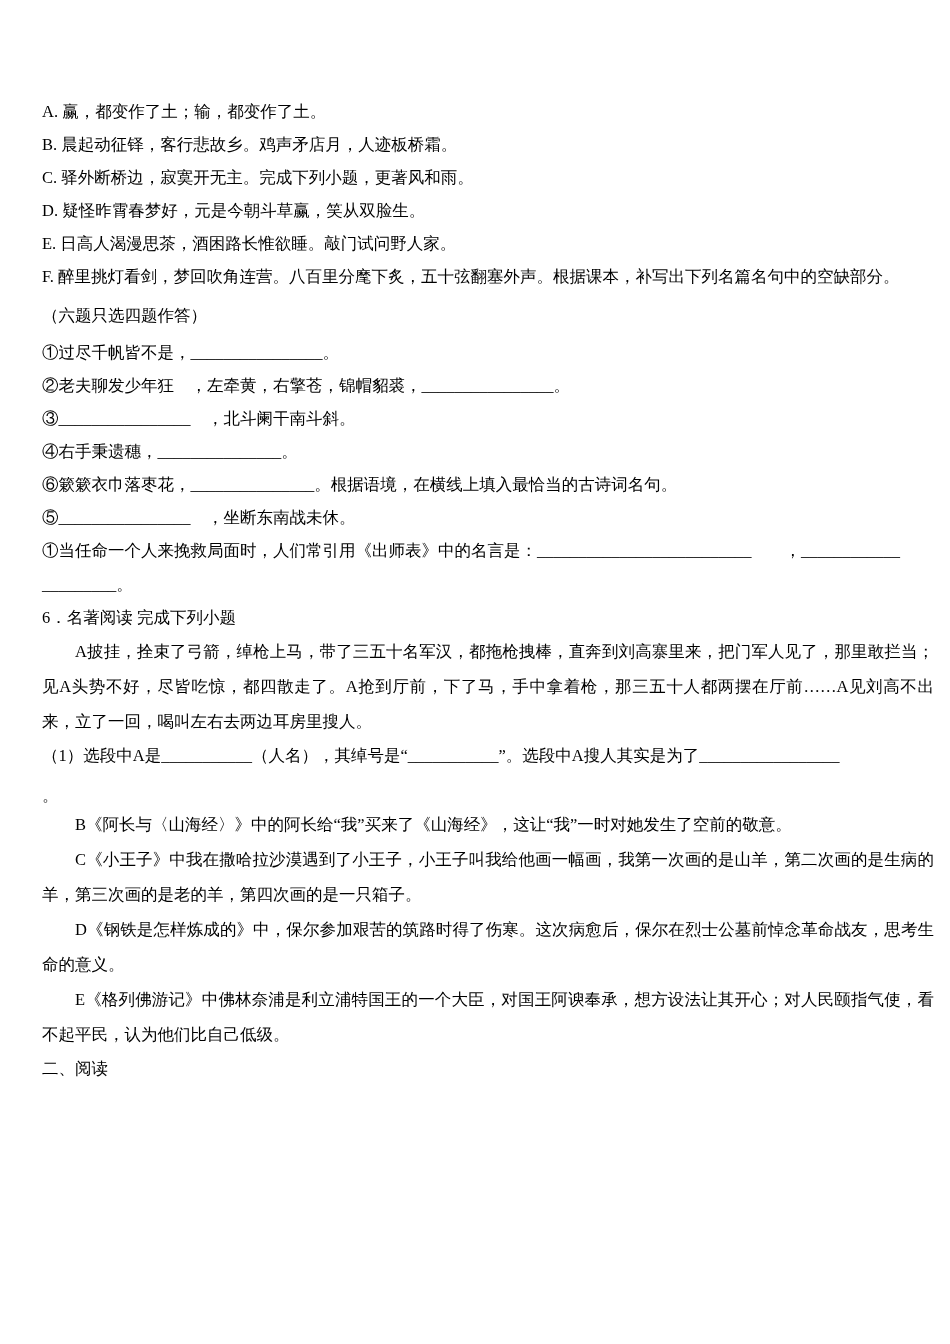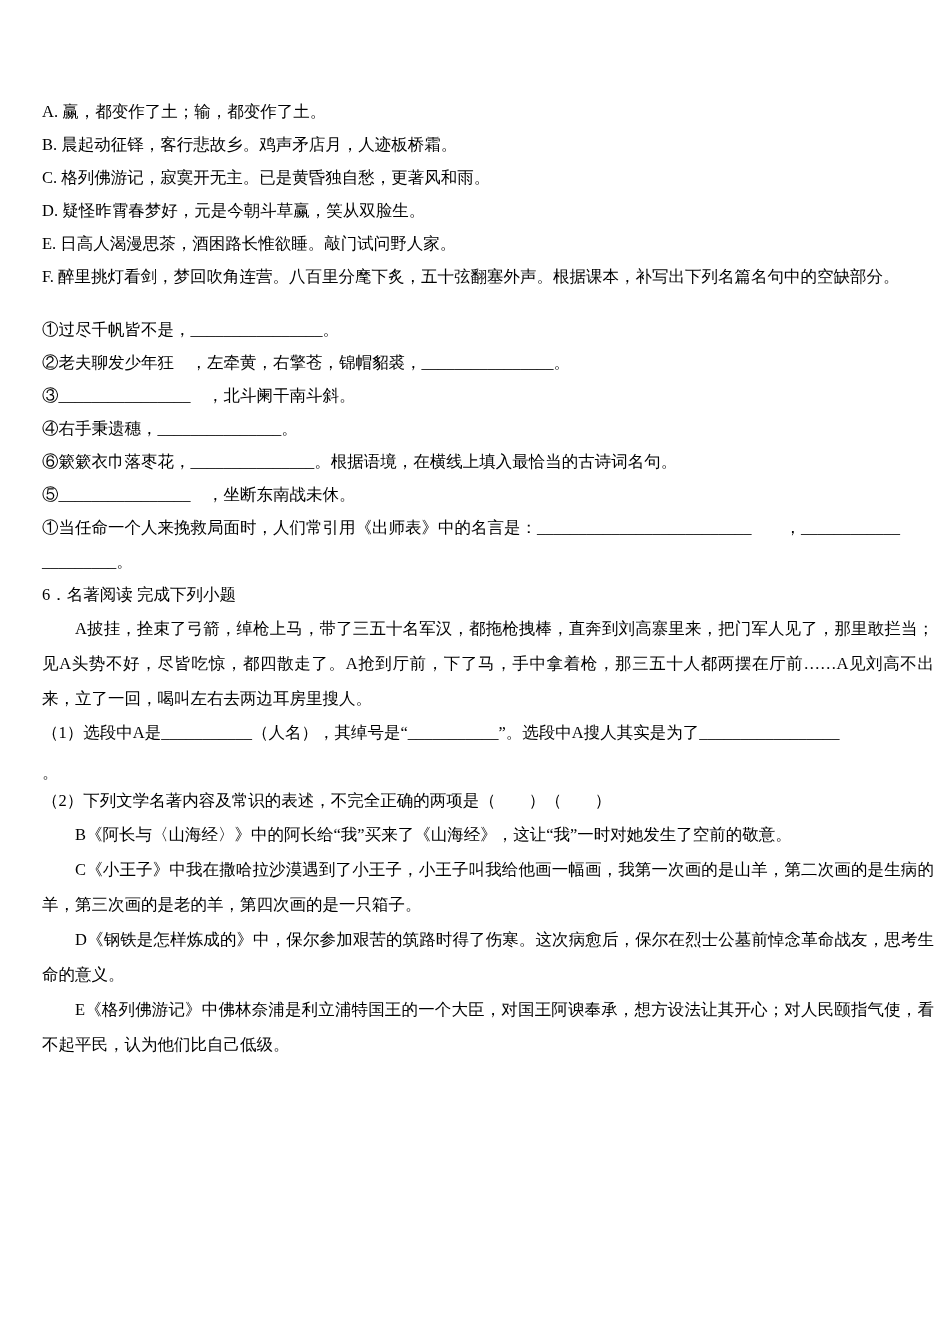--- a/index.html
+++ b/index.html
@@ -26,63 +26,64 @@
   .para {
     line-height: 35px;
     text-align: justify;
     text-indent: 2em;
     margin: 0;
   }
   .note-line {
     margin-top: 6px;
   }
   .fills .line:first-child {
-    margin-top: 20px;
+    margin-top: 4px;
   }
   .wrap-line {
     margin-top: 1px;
   }
   .dot-line {
     line-height: 22px;
     margin-top: 13px;
   }
   .section-heading {
     line-height: 33px;
   }
 </style>
 </head>
 <body>
 
 <div class="doc">
 
   <div class="line">A. 赢，都变作了土；输，都变作了土。</div>
   <div class="line">B. 晨起动征铎，客行悲故乡。鸡声矛店月，人迹板桥霜。</div>
-  <div class="line">C. 格列佛游记，寂寞开无主。已是黄昏独自愁，更著风和雨。</div>
+  <div class="line">C. 驿外断桥边，寂寞开无主。完成下列小题，更著风和雨。</div>
   <div class="line">D. 疑怪昨霄春梦好，元是今朝斗草赢，笑从双脸生。</div>
   <div class="line">E. 日高人渴漫思茶，酒困路长惟欲睡。敲门试问野人家。</div>
   <div class="line">F. 醉里挑灯看剑，梦回吹角连营。八百里分麾下炙，五十弦翻塞外声。根据课本，补写出下列名篇名句中的空缺部分。</div>
 
+  <div class="line note-line">（六题只选四题作答）</div>
 
   <div class="fills">
     <div class="line">①过尽千帆皆不是，________________。</div>
     <div class="line">②老夫聊发少年狂　，左牵黄，右擎苍，锦帽貂裘，________________。</div>
     <div class="line">③________________　，北斗阑干南斗斜。</div>
     <div class="line">④右手秉遗穗，_______________。</div>
     <div class="line">⑥簌簌衣巾落枣花，_______________。根据语境，在横线上填入最恰当的古诗词名句。</div>
     <div class="line">⑤________________　，坐断东南战未休。</div>
     <div class="line">①当任命一个人来挽救局面时，人们常引用《出师表》中的名言是：__________________________　　，____________</div>
     <div class="line wrap-line">_________。</div>
   </div>
 
   <div>
     <div class="line">6．名著阅读 完成下列小题</div>
     <p class="para">A披挂，拴束了弓箭，绰枪上马，带了三五十名军汉，都拖枪拽棒，直奔到刘高寨里来，把门军人见了，那里敢拦当；见A头势不好，尽皆吃惊，都四散走了。A抢到厅前，下了马，手中拿着枪，那三五十人都两摆在厅前……A见刘高不出来，立了一回，喝叫左右去两边耳房里搜人。</p>
     <div class="line">（1）选段中A是___________（人名），其绰号是“___________”。选段中A搜人其实是为了_________________</div>
     <div class="line dot-line">。</div>
-    <div class="line">（2）下列文学名著内容及常识的表述，不完全正确的两项是（　　）（　　）</div>
     <p class="para">B《阿长与〈山海经〉》中的阿长给“我”买来了《山海经》，这让“我”一时对她发生了空前的敬意。</p>
     <p class="para">C《小王子》中我在撒哈拉沙漠遇到了小王子，小王子叫我给他画一幅画，我第一次画的是山羊，第二次画的是生病的羊，第三次画的是老的羊，第四次画的是一只箱子。</p>
     <p class="para">D《钢铁是怎样炼成的》中，保尔参加艰苦的筑路时得了伤寒。这次病愈后，保尔在烈士公墓前悼念革命战友，思考生命的意义。</p>
     <p class="para">E《格列佛游记》中佛林奈浦是利立浦特国王的一个大臣，对国王阿谀奉承，想方设法让其开心；对人民颐指气使，看不起平民，认为他们比自己低级。</p>
   </div>
 
+  <div class="line section-heading">二、阅读</div>
 
 </div>
 
 </body></html>

